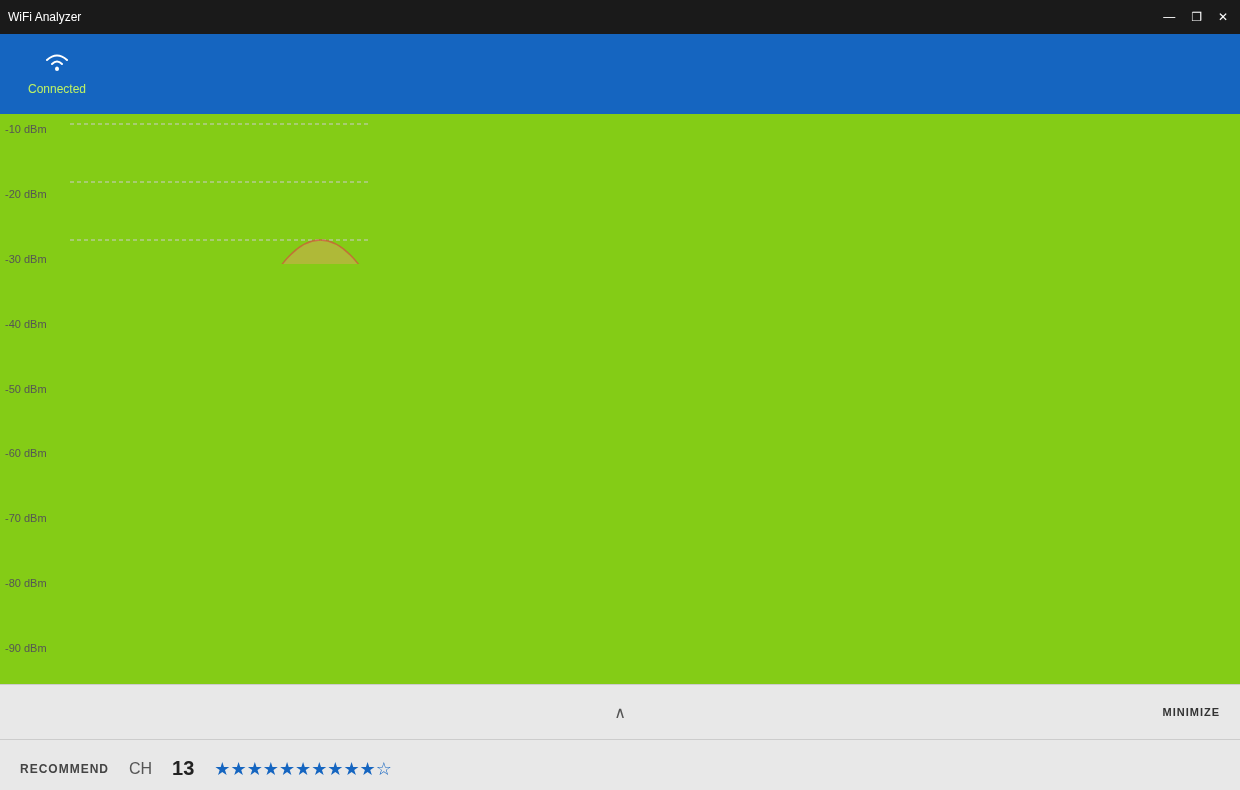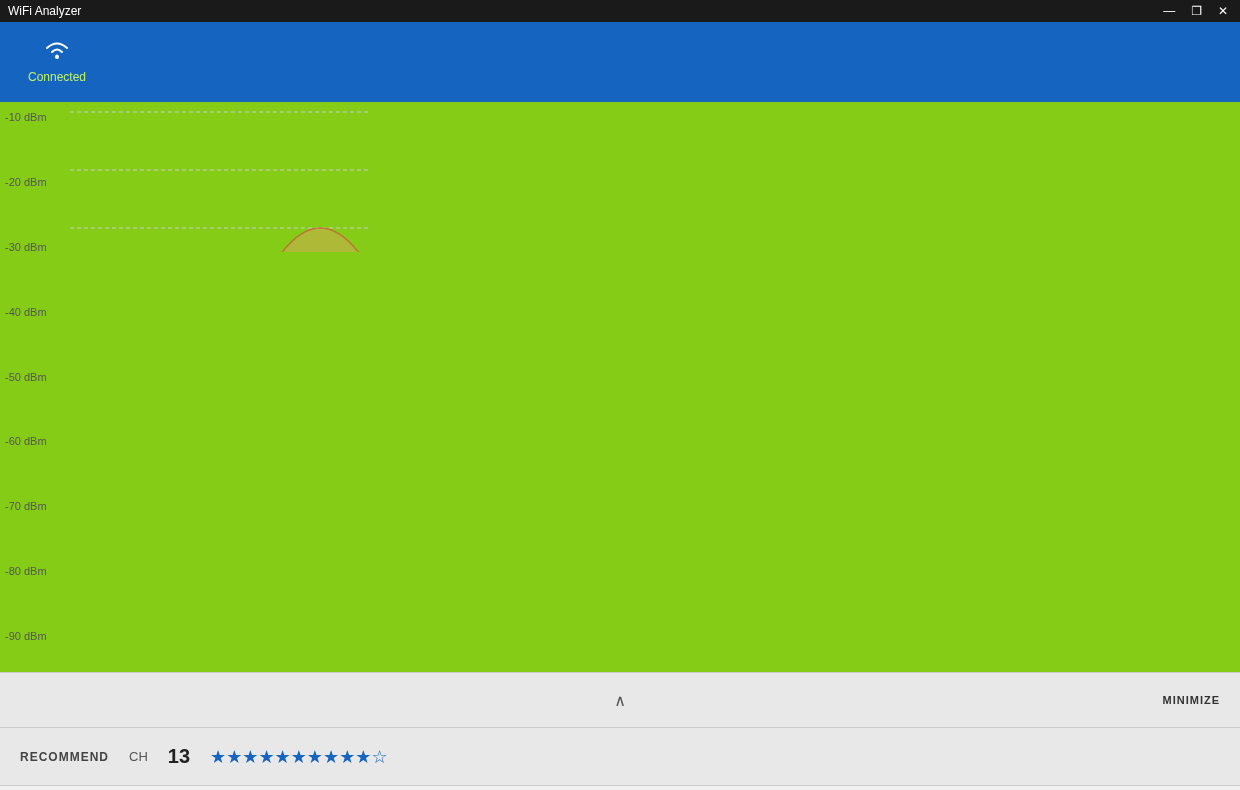--- a/index.html
+++ b/index.html
@@ -1,21 +1,21 @@
 <!DOCTYPE html>
 <html><head>
   <meta charset="utf-8">
   <style>
     * { margin: 0; padding: 0; box-sizing: border-box; }
     body { width: 1240px; height: 790px; overflow: hidden; font-family: 'Segoe UI', sans-serif; background: #f0f0f0; }
 
     
     .title-bar {
       background: #1a1a1a;
-      height: 22px;
+      height: 34px;
       display: flex;
       align-items: center;
       justify-content: space-between;
       padding: 0 8px;
       color: white;
       font-size: 12px;
     }
     .title-bar-controls { display: flex; gap: 8px; }
     .title-bar-btn { color: white; font-size: 12px; cursor: pointer; padding: 0 4px; }
 
@@ -110,21 +110,21 @@
       padding: 0 20px;
       gap: 20px;
       border-top: 1px solid #ccc;
     }
     .recommend-label {
       font-size: 12px;
       font-weight: bold;
       color: #444;
       letter-spacing: 1px;
     }
-    .ch-label { font-size: 13px; color: #555; }
+    .ch-label { font-size: 16px; color: #555; }
     .ch-value { font-size: 20px; font-weight: bold; color: #222; }
     .stars { color: #1565c0; font-size: 18px; }
 
     
     .taskbar {
       background: #f0f0f0;
       height: 45px;
       display: flex;
       align-items: center;
       justify-content: flex-end;

